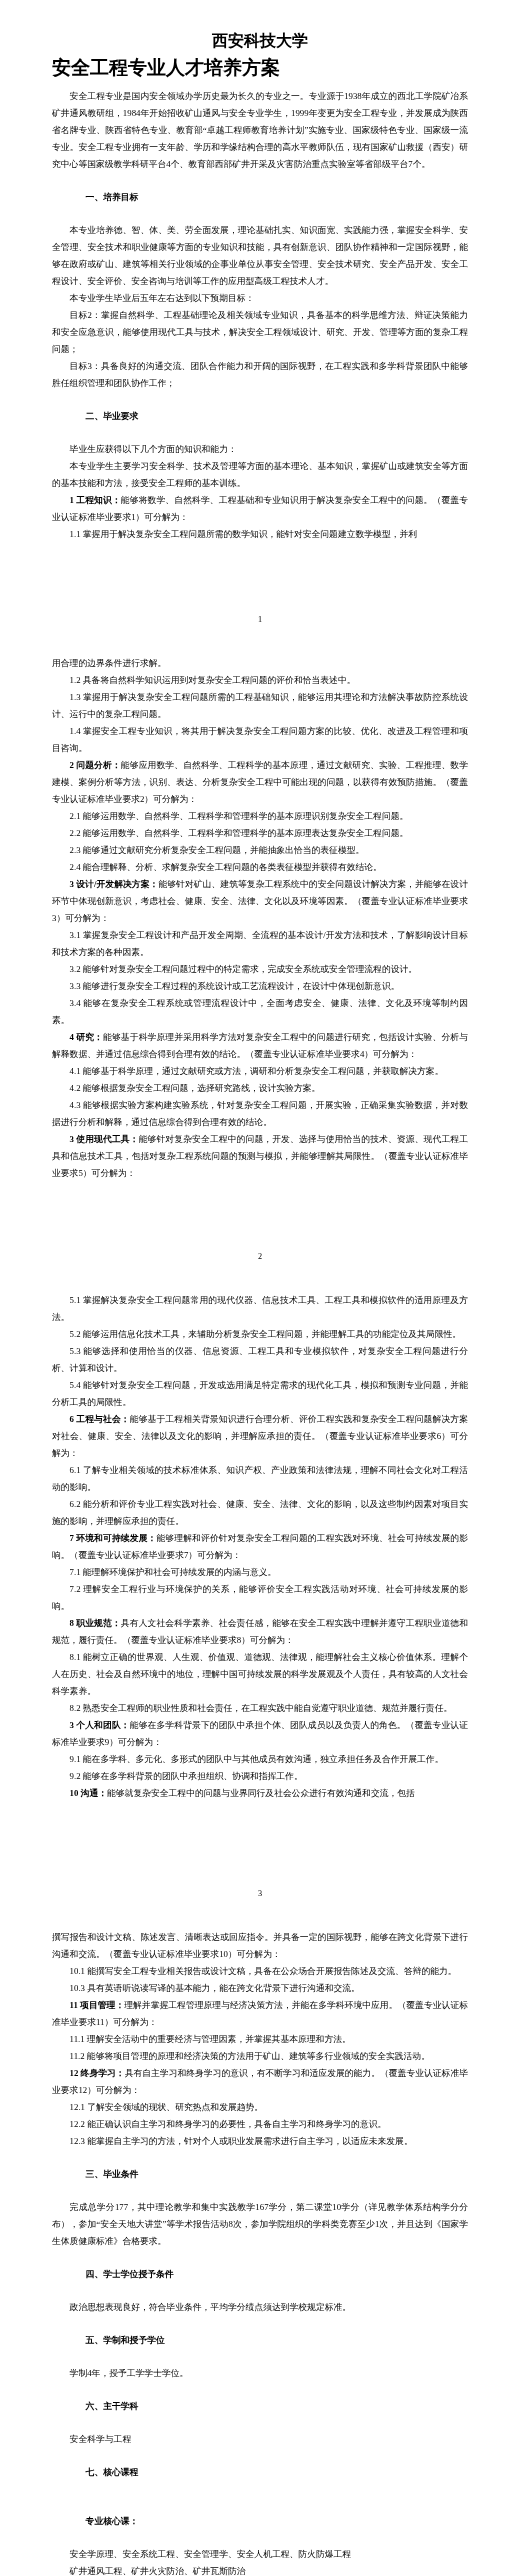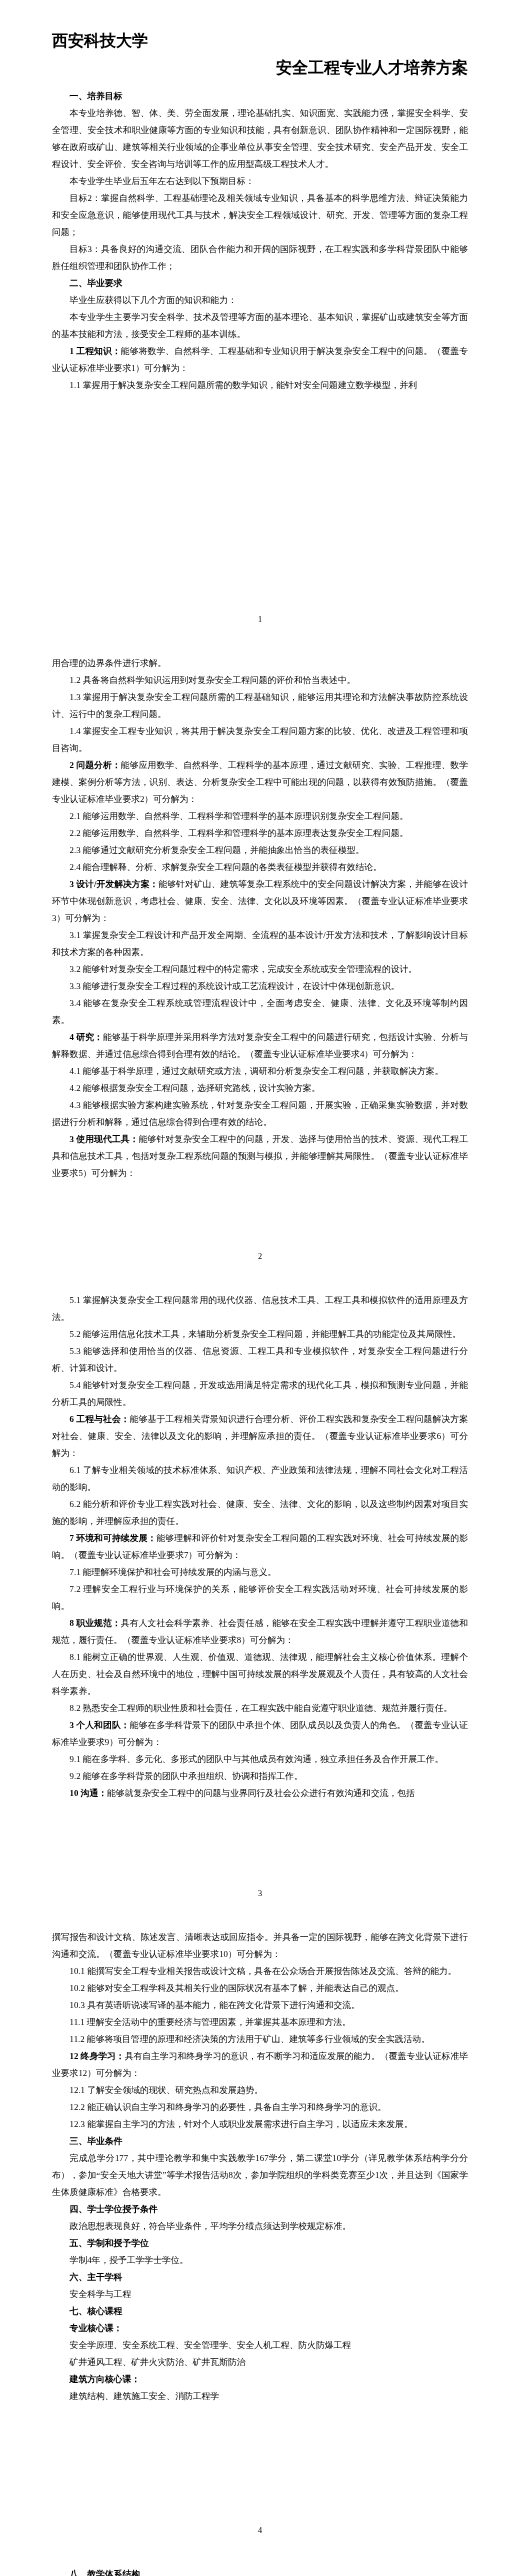--- a/index.html
+++ b/index.html
@@ -1,34 +1,35 @@
 <!DOCTYPE html>
 <html style="font-size:8.2px"><head>
 <meta charset="utf-8">
 <style>
   html,body{margin:0;padding:0;background:#fff;}
   body{font-family:"Liberation Serif","DejaVu Serif",serif;color:#000;width:511px;}
   .sheet{width:511px;background:#fff;}
   .page{min-height:637px;box-sizing:border-box;padding:17.5px 43px 0 52px;display:flex;flex-direction:column;}
-  .t1{font-size:16px;font-weight:bold;line-height:27px;margin-top:9.3px;}
-  .t2{font-size:16px;font-weight:bold;text-align:right;line-height:27px;margin-bottom:7.2px;}
+  .t1{font-size:16px;font-weight:bold;text-align:center;line-height:27px;margin-top:9.3px;}
+  .t2{font-size:19px;font-weight:bold;text-align:left;line-height:27px;margin-bottom:7.2px;}
   .p{font-size:8.8px;line-height:17px;text-align:justify;text-indent:2em;margin:0;}
   .p.pc{text-indent:0;}
-  .h{font-size:8.8px;line-height:17px;font-weight:bold;text-indent:2em;margin:0;}
+  .h{font-size:8.8px;line-height:17px;font-weight:bold;text-indent:2em;margin:16px;}
   .pagenum{margin-top:auto;text-align:center;font-size:8.2px;padding:10.3px 0 13.4px 0;}
   b{font-weight:bold;}
 </style>
 </head>
 <body>
 
 <div class="sheet">
   <div id="pages-root">
       <div class="page">
         <div class="t1">西安科技大学</div>
         <div class="t2">安全工程专业人才培养方案</div>
+        <div class="p">安全工程专业是国内安全领域办学历史最为长久的专业之一。专业源于1938年成立的西北工学院矿冶系矿井通风教研组，1984年开始招收矿山通风与安全专业学生，1999年变更为安全工程专业，并发展成为陕西省名牌专业、陕西省特色专业、教育部“卓越工程师教育培养计划”实施专业、国家级特色专业、国家级一流专业。安全工程专业拥有一支年龄、学历和学缘结构合理的高水平教师队伍，现有国家矿山救援（西安）研究中心等国家级教学科研平台4个、教育部西部矿井开采及灾害防治重点实验室等省部级平台7个。</div>
         <div class="h">一、培养目标</div>
         <div class="p">本专业培养德、智、体、美、劳全面发展，理论基础扎实、知识面宽、实践能力强，掌握安全科学、安全管理、安全技术和职业健康等方面的专业知识和技能，具有创新意识、团队协作精神和一定国际视野，能够在政府或矿山、建筑等相关行业领域的企事业单位从事安全管理、安全技术研究、安全产品开发、安全工程设计、安全评价、安全咨询与培训等工作的应用型高级工程技术人才。</div>
         <div class="p">本专业学生毕业后五年左右达到以下预期目标：</div>
         <div class="p">目标2：掌握自然科学、工程基础理论及相关领域专业知识，具备基本的科学思维方法、辩证决策能力和安全应急意识，能够使用现代工具与技术，解决安全工程领域设计、研究、开发、管理等方面的复杂工程问题；</div>
         <div class="p">目标3：具备良好的沟通交流、团队合作能力和开阔的国际视野，在工程实践和多学科背景团队中能够胜任组织管理和团队协作工作；</div>
         <div class="h">二、毕业要求</div>
         <div class="p">毕业生应获得以下几个方面的知识和能力：</div>
         <div class="p">本专业学生主要学习安全科学、技术及管理等方面的基本理论、基本知识，掌握矿山或建筑安全等方面的基本技能和方法，接受安全工程师的基本训练。</div>
         <div class="p"><b>1 工程知识：</b>能够将数学、自然科学、工程基础和专业知识用于解决复杂安全工程中的问题。（覆盖专业认证标准毕业要求1）可分解为：</div>
         <div class="p">1.1 掌握用于解决复杂安全工程问题所需的数学知识，能针对安全问题建立数学模型，并利</div>
@@ -72,22 +73,22 @@
         <div class="p">8.2 熟悉安全工程师的职业性质和社会责任，在工程实践中能自觉遵守职业道德、规范并履行责任。</div>
         <div class="p"><b>3 个人和团队：</b>能够在多学科背景下的团队中承担个体、团队成员以及负责人的角色。（覆盖专业认证标准毕业要求9）可分解为：</div>
         <div class="p">9.1 能在多学科、多元化、多形式的团队中与其他成员有效沟通，独立承担任务及合作开展工作。</div>
         <div class="p">9.2 能够在多学科背景的团队中承担组织、协调和指挥工作。</div>
         <div class="p"><b>10 沟通：</b>能够就复杂安全工程中的问题与业界同行及社会公众进行有效沟通和交流，包括</div>
         <div class="pagenum">3</div>
       </div>
       <div class="page">
         <div class="p pc">撰写报告和设计文稿、陈述发言、清晰表达或回应指令。并具备一定的国际视野，能够在跨文化背景下进行沟通和交流。（覆盖专业认证标准毕业要求10）可分解为：</div>
         <div class="p">10.1 能撰写安全工程专业相关报告或设计文稿，具备在公众场合开展报告陈述及交流、答辩的能力。</div>
-        <div class="p">10.2 能够对安全工程学科及其相关行业的国际状况有基本了解，并能表达自己的观点。</div>
         <div class="p">10.3 具有英语听说读写译的基本能力，能在跨文化背景下进行沟通和交流。</div>
+        <div class="p"><b>11 项目管理：</b>理解并掌握工程管理原理与经济决策方法，并能在多学科环境中应用。（覆盖专业认证标准毕业要求11）可分解为：</div>
         <div class="p">11.1 理解安全活动中的重要经济与管理因素，并掌握其基本原理和方法。</div>
         <div class="p">11.2 能够将项目管理的原理和经济决策的方法用于矿山、建筑等多行业领域的安全实践活动。</div>
         <div class="p"><b>12 终身学习：</b>具有自主学习和终身学习的意识，有不断学习和适应发展的能力。（覆盖专业认证标准毕业要求12）可分解为：</div>
         <div class="p">12.1 了解安全领域的现状、研究热点和发展趋势。</div>
         <div class="p">12.2 能正确认识自主学习和终身学习的必要性，具备自主学习和终身学习的意识。</div>
         <div class="p">12.3 能掌握自主学习的方法，针对个人或职业发展需求进行自主学习，以适应未来发展。</div>
         <div class="h">三、毕业条件</div>
         <div class="p">完成总学分177，其中理论教学和集中实践教学167学分，第二课堂10学分（详见教学体系结构学分分布），参加“安全天地大讲堂”等学术报告活动8次，参加学院组织的学科类竞赛至少1次，并且达到《国家学生体质健康标准》合格要求。</div>
         <div class="h">四、学士学位授予条件</div>
         <div class="p">政治思想表现良好，符合毕业条件，平均学分绩点须达到学校规定标准。</div>

